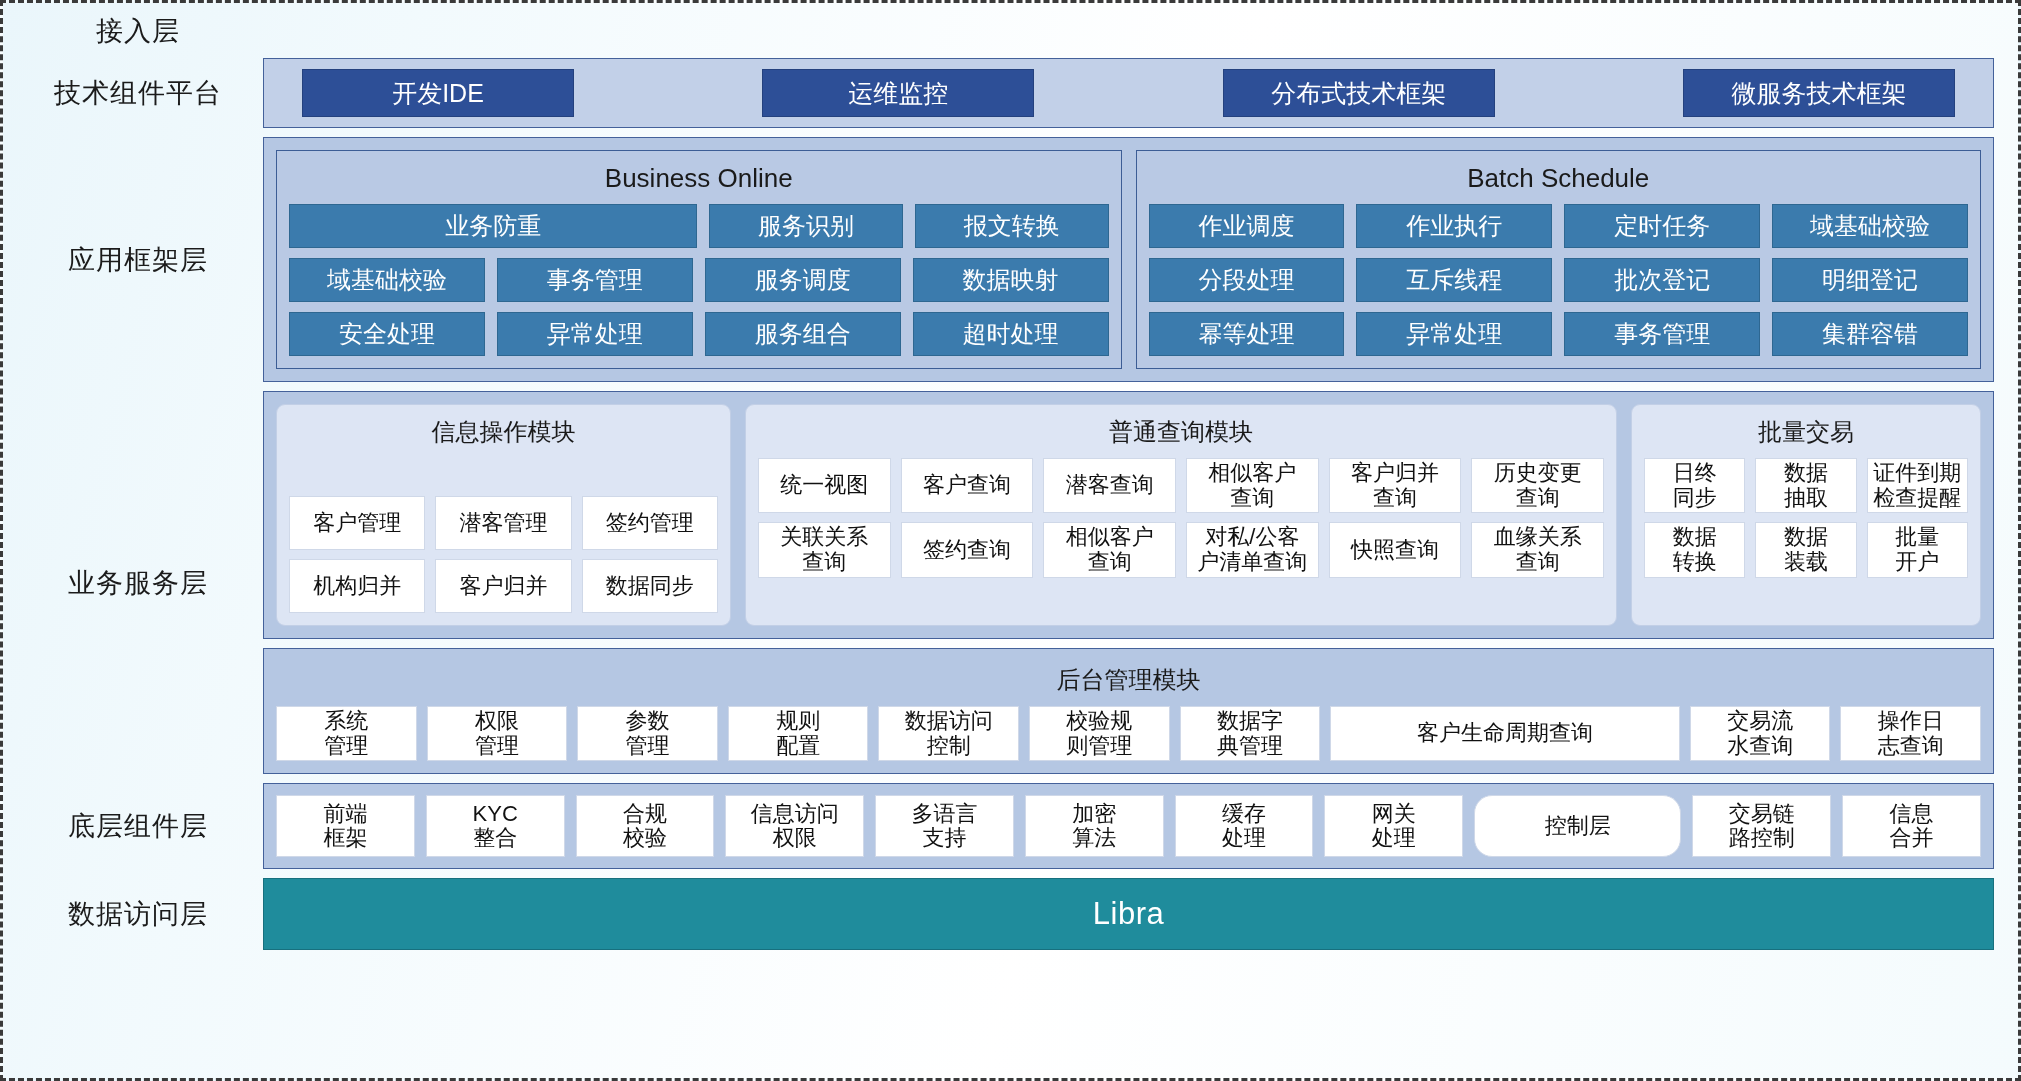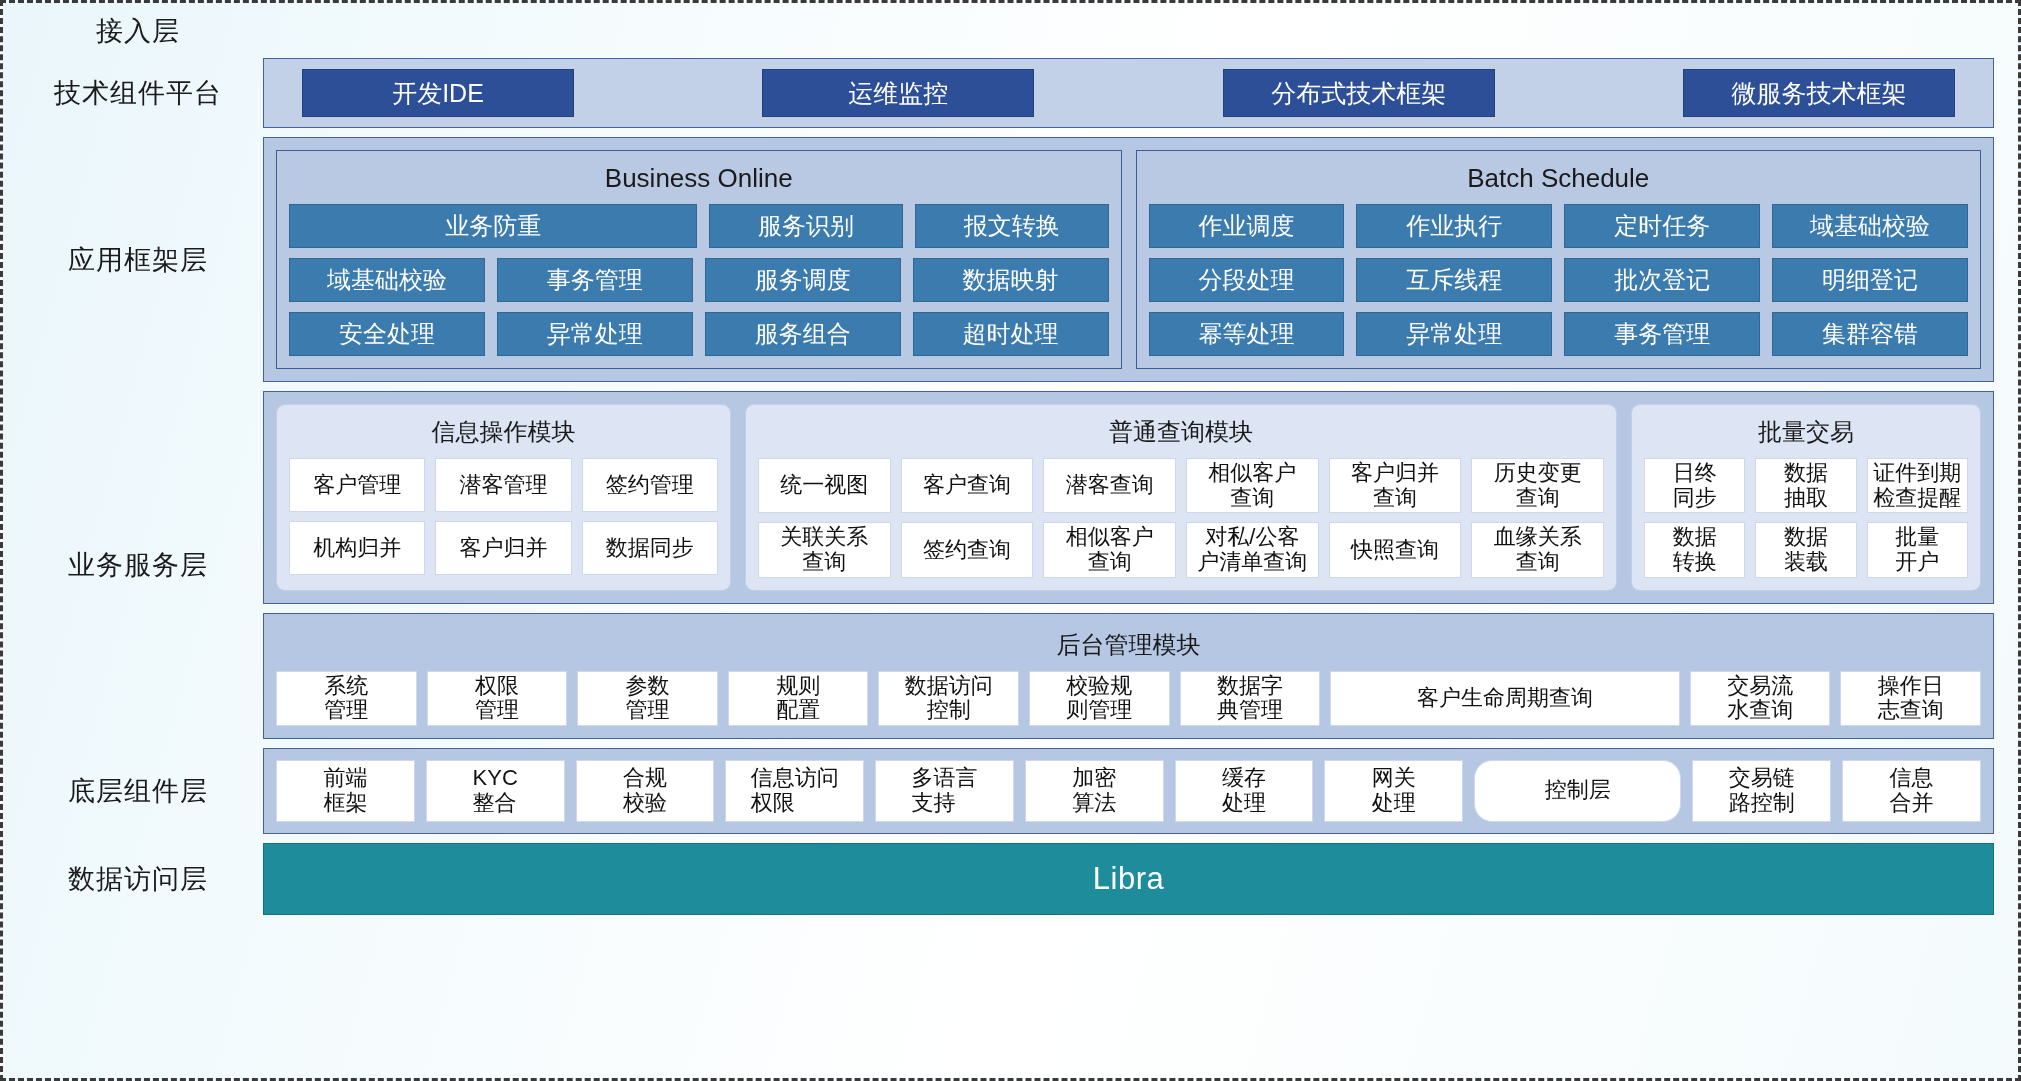--- a/index.html
+++ b/index.html
@@ -112,37 +112,37 @@
     border: 1px solid #cfd8e8;
     color: #111111;
     font-size: 22px;
     min-height: 54px;
     display: flex; align-items: center; justify-content: center;
     text-align: center; line-height: 1.12;
     flex: 1 1 0;
     padding: 2px 4px;
     white-space: pre-line;
   }
-  #mod-info { flex: 0 0 455px; }
+  #mod-info { flex: 0 0 455px; gap: 38px; }
   #mod-query { flex: 1 1 auto; }
   #mod-batch { flex: 0 0 350px; }
 
   #biz-admin { padding: 12px; }
   #admin-grid { display: flex; gap: 10px; }
   .admin-cell { flex: 1 1 0; }
   .admin-cell.wide { flex: 2.6 1 0; }
 
   
   #base-row { display: flex; gap: 11px; padding: 11px 12px; }
   .base-cell {
     background: #ffffff; border: 1px solid #cfd8e8;
     color: #111; font-size: 22px;
     min-height: 62px;
     display: flex; align-items: center; justify-content: center;
-    text-align: left; line-height: 1.12; white-space: pre-line;
+    text-align: center; line-height: 1.12; white-space: pre-line;
     flex: 1 1 0;
   }
   .base-cell.wide { flex: 1.5 1 0; border-radius: 18px; }
 </style>
 </head>
 <body>
 
 <div id="diagram">
 
   <div class="row">

